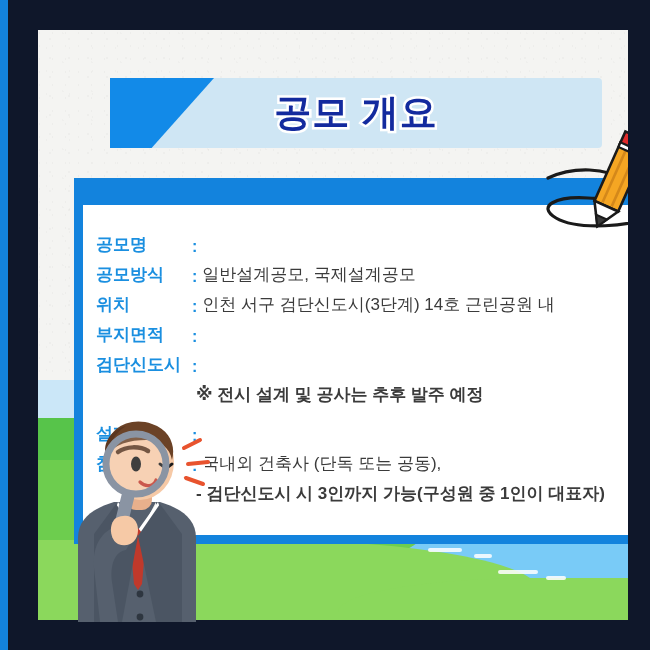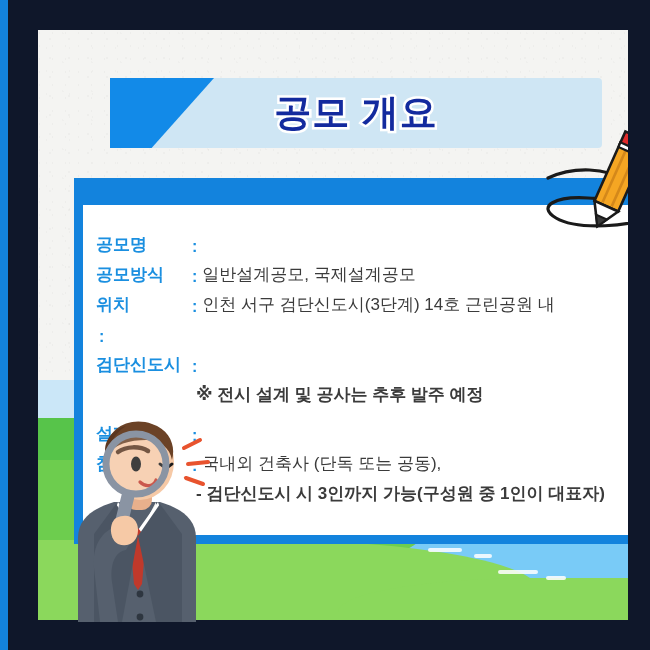--- a/index.html
+++ b/index.html
@@ -150,20 +150,21 @@
         <span class="val">일반설계공모, 국제설계공모</span>
       </div>
 
       <div class="row">
         <span class="lbl">위치</span>
         <span class="colon">:</span>
         <span class="val">인천 서구 검단신도시(3단계) 14호 근린공원 내</span>
       </div>
 
       <div class="row">
+        <span class="lbl">부지면적</span>
         <span class="colon">:</span>
       </div>
 
       <div class="row">
         <span class="lbl">검단신도시</span>
         <span class="colon">:</span>
       </div>
 
       <div class="row indent">
         <span class="val">※ 전시 설계 및 공사는 추후 발주 예정</span>

